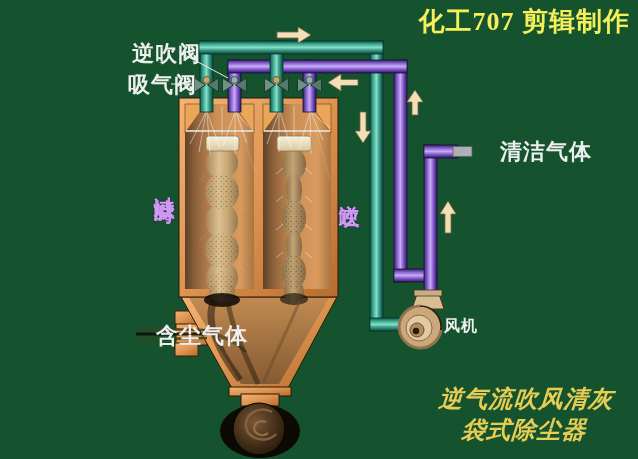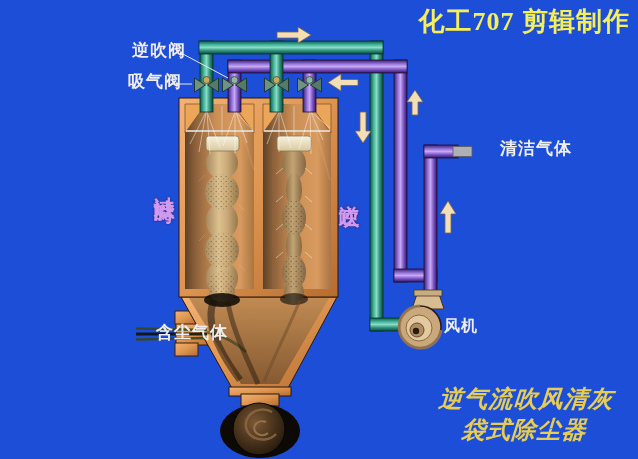--- a/index.html
+++ b/index.html
@@ -1,21 +1,21 @@
 <!DOCTYPE html>
 <html><head>
 <meta charset="utf-8">
 <style>
   html,body{margin:0;padding:0;background:#000;}
   #stage{
-    position:relative;width:638px;height:459px;background:#1d4ed8;overflow:hidden;
+    position:relative;width:638px;height:459px;background:#14532d;overflow:hidden;
     font-family:"Liberation Sans", sans-serif;
   }
   #stage svg{position:absolute;left:0;top:0;}
-  .lbl{position:absolute;color:#eeeeee;font-size:17px;line-height:1.1;white-space:nowrap;
+  .lbl{position:absolute;color:#eeeeee;font-size:22px;line-height:1.1;white-space:nowrap;
        font-family:"Liberation Serif", serif;font-weight:600;letter-spacing:1px;}
   .lbl-vert{position:absolute;color:#cf9af0;font-weight:bold;font-size:21px;
        writing-mode:vertical-rl;text-orientation:upright;letter-spacing:3px;
        font-family:"Liberation Serif", serif;text-shadow:0 0 2px #3a1a5a;}
   .watermark{position:absolute;top:4px;right:8px;color:#f5ef5a;font-size:26px;font-weight:bold;
        font-family:"Liberation Serif", serif;letter-spacing:1px;}
   .caption{position:absolute;left:418px;top:384px;width:214px;text-align:center;color:#e8cd54;
        font-size:24px;font-weight:bold;font-style:italic;line-height:31px;
        font-family:"Liberation Serif", serif;letter-spacing:1px;transform:skewX(-4deg);}
 </style>

